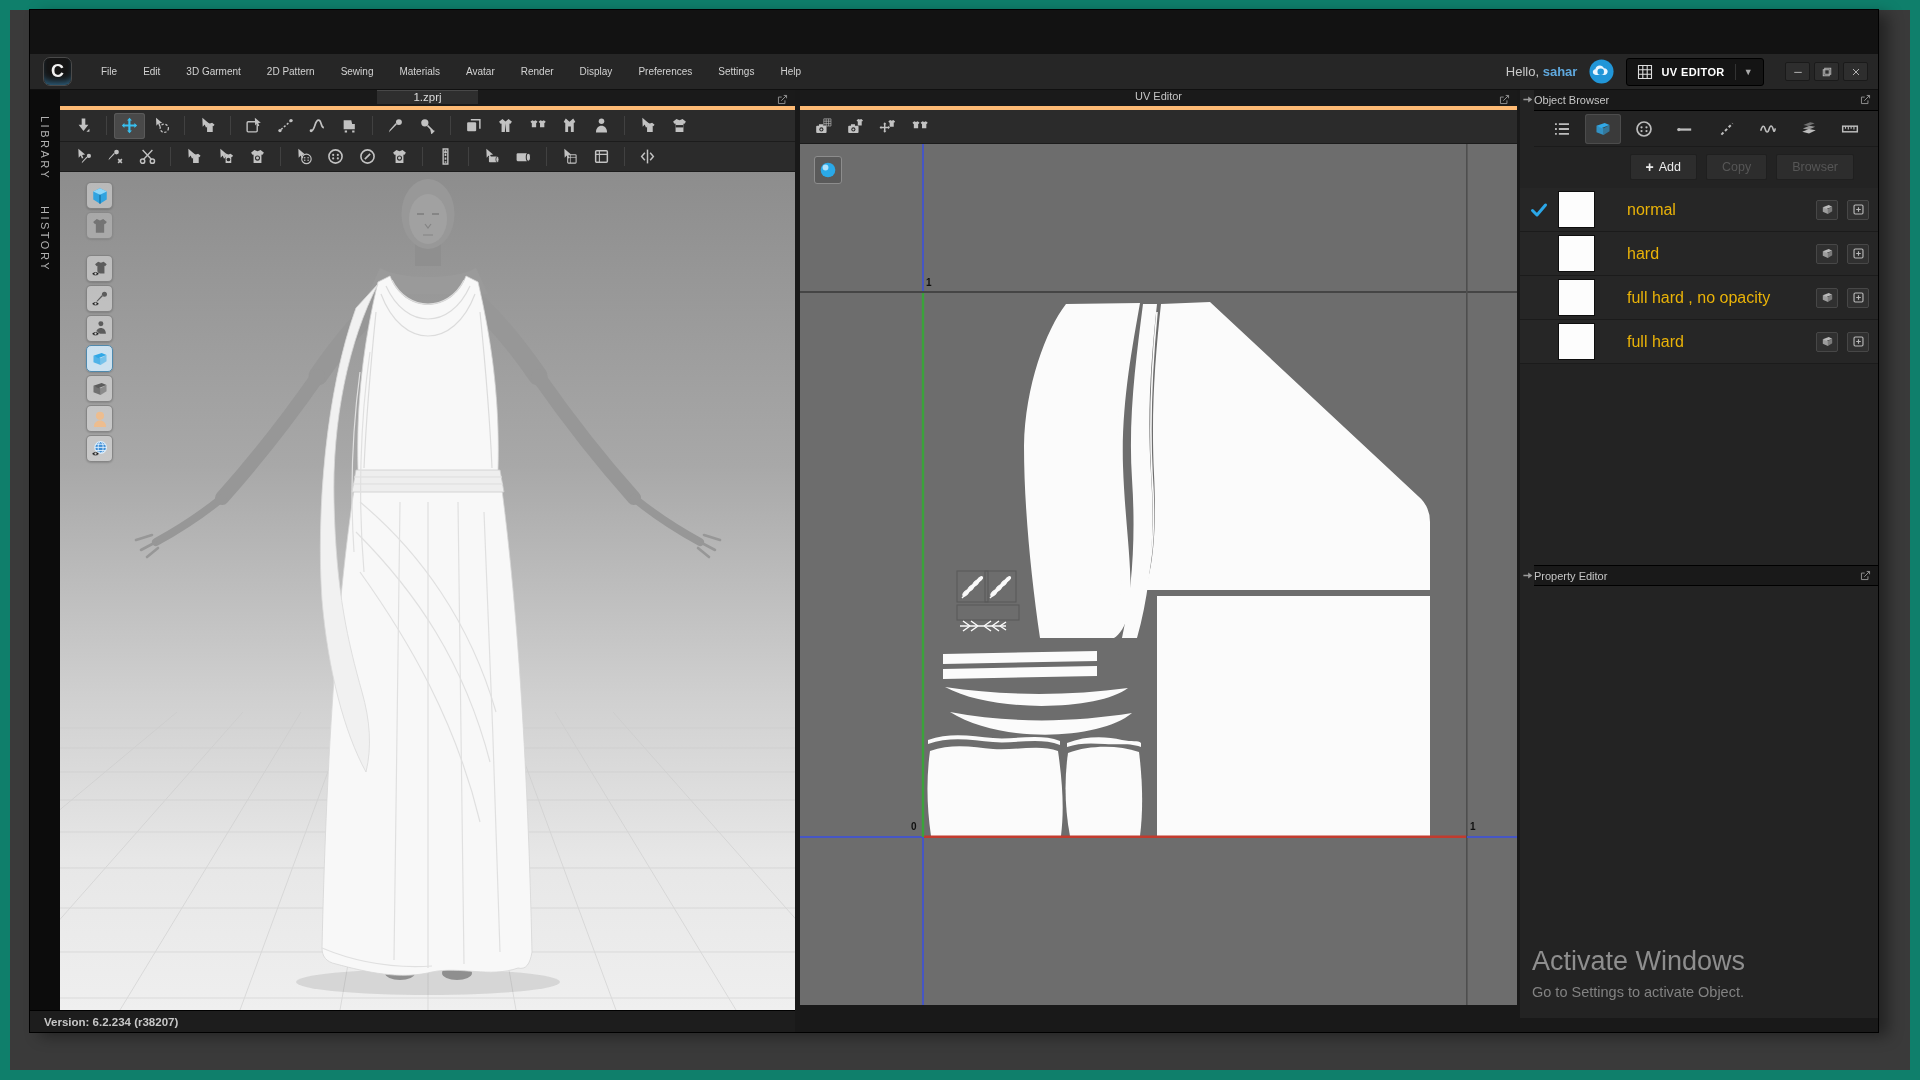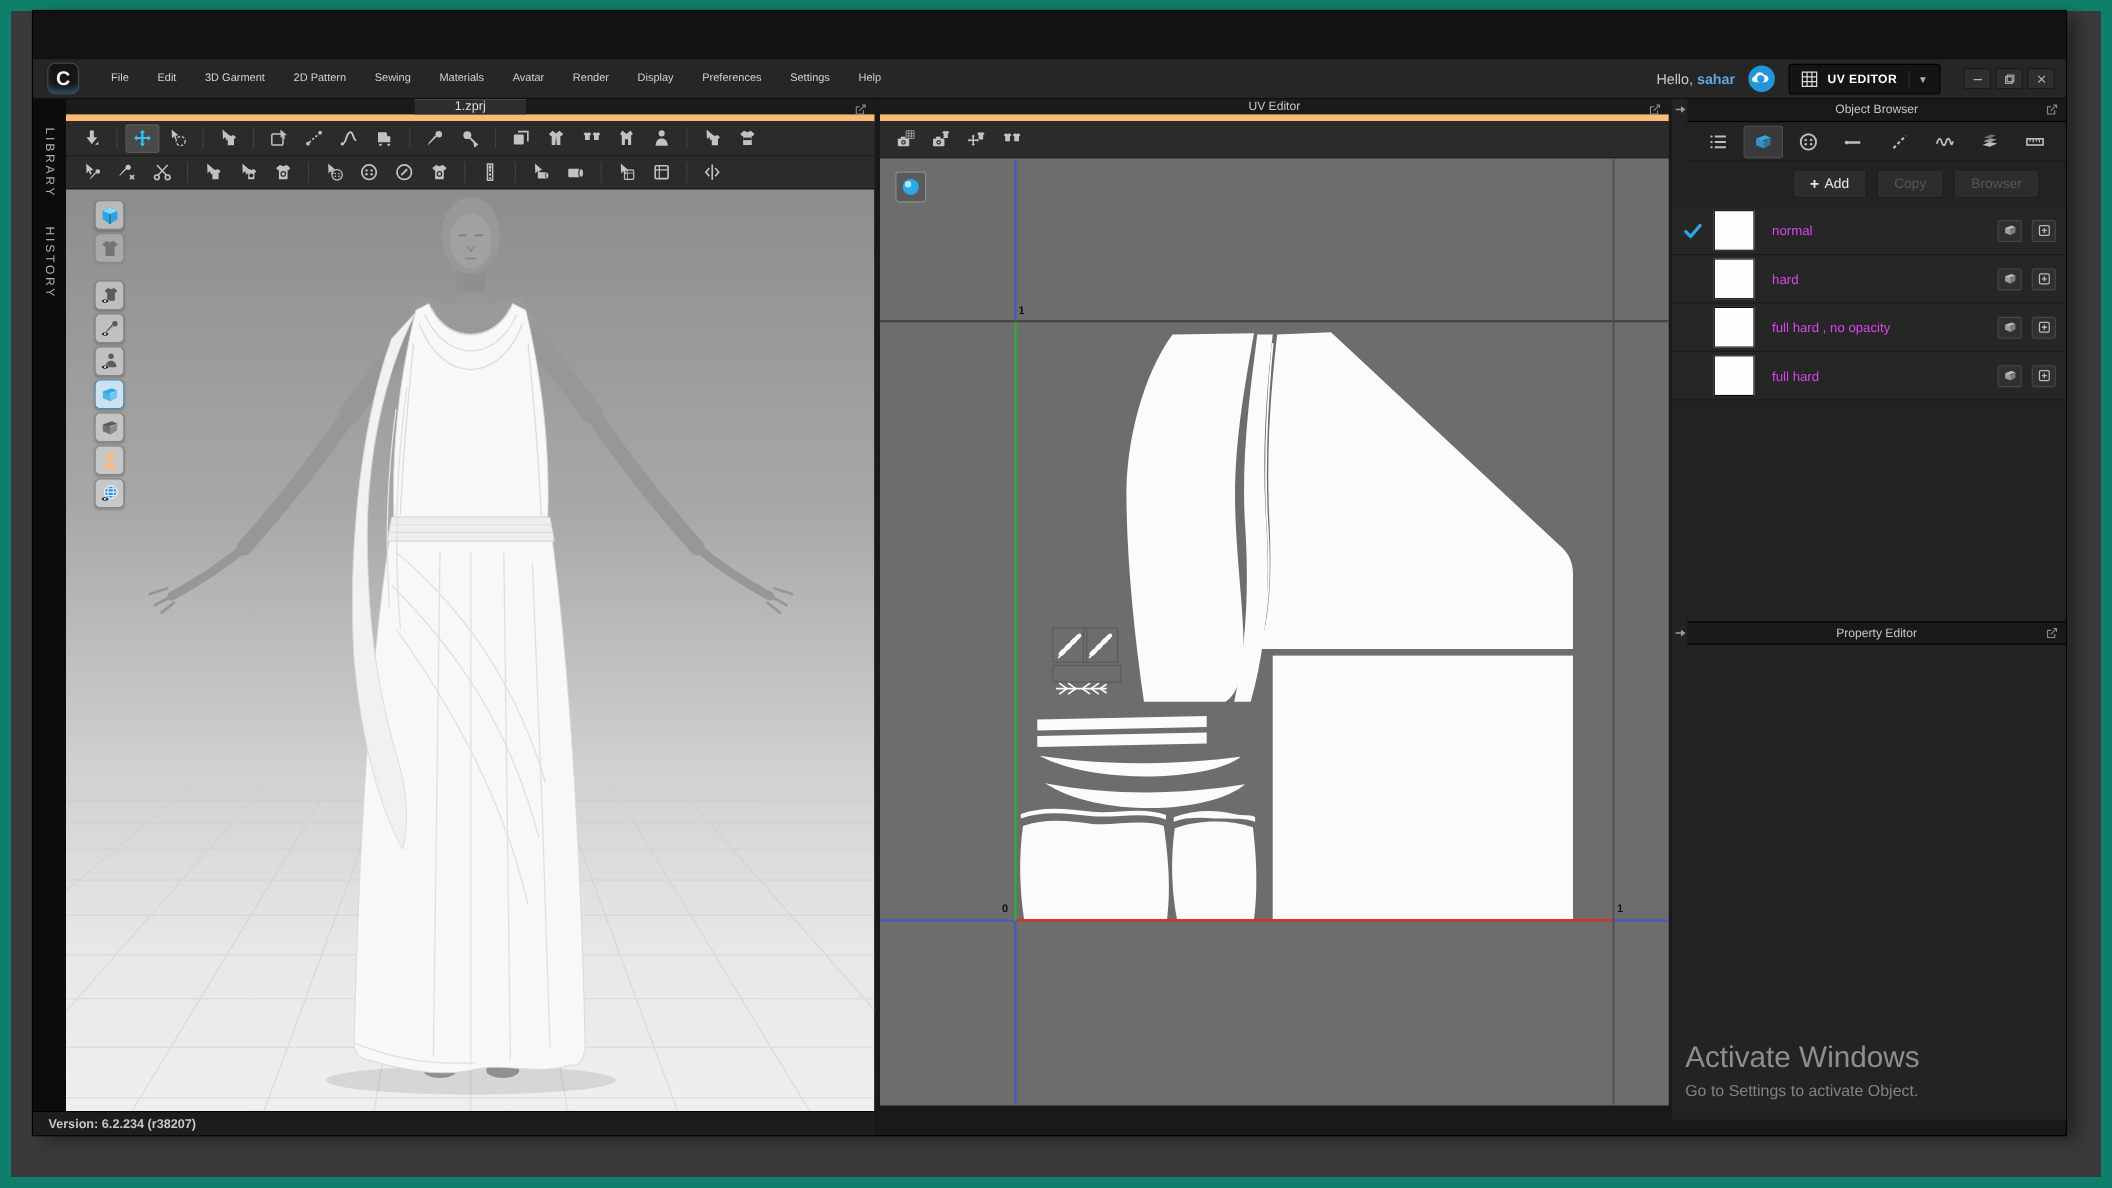--- a/index.html
+++ b/index.html
@@ -32,22 +32,22 @@
     display:flex;align-items:center;}
   #win-controls{display:flex;gap:4px;margin-left:10px;}
   .wctl{width:25px;height:19px;background:#2e2e2e;border:1px solid #1a1a1a;border-radius:2px;
     display:flex;align-items:center;justify-content:center;color:#b5b5b5;}
   .wctl svg{width:12px;height:12px;stroke:currentColor;fill:none;stroke-width:1.3px;}
 
   .leftrail{position:absolute;left:0;top:80px;width:30px;height:920px;background:#0c0c0c;
     display:flex;flex-direction:column;align-items:center;padding-top:26px;gap:26px;}
   .railtab{writing-mode:vertical-rl;font-size:11px;letter-spacing:2.5px;color:#b2b2b2;}
 
-  .phead{height:20px;background:#1a1a1a;position:relative;display:flex;align-items:center;
-    justify-content:center;font-size:11px;color:#c6c6c6;border-bottom:6px solid #fdba74;flex:none;}
+  .phead{height:20px;background:#1a1a1a;position:relative;display:flex;align-items:flex-start;
+    justify-content:center;font-size:11px;color:#c6c6c6;border-bottom:4px solid #fdba74;flex:none;}
   .ptab{background:#2e2e2e;padding:1px 36px;font-size:11.5px;color:#dcdcdc;
     box-shadow:inset 0 1px 0 #484848;}
   .popout{position:absolute;right:5px;top:3px;width:14px;height:14px;color:#8f8f8f;}
   .popout svg{width:13px;height:13px;stroke:currentColor;fill:none;stroke-width:1.2px;}
   .collapsearrow{position:absolute;left:-12px;top:4px;width:11px;height:11px;color:#9a9a9a;}
   .collapsearrow svg{width:11px;height:11px;fill:currentColor;}
 
   .gpanel{position:absolute;left:30px;top:80px;width:735px;height:920px;background:#242424;
     display:flex;flex-direction:column;}
   .toolbar{height:32px;background:#2b2b2b;border-bottom:1px solid #1c1c1c;display:flex;
@@ -78,42 +78,42 @@
   .uvpanel .toolbar{height:34px;}
   .uvview{flex:1;position:relative;background:#6d6d6d;overflow:hidden;}
   .uvview>svg{position:absolute;inset:0;}
   .spherebtn{position:absolute;left:14px;top:12px;width:28px;height:28px;background:#5a5a5a;
     border:1px solid #8d8d8d;border-radius:3px;display:flex;align-items:center;justify-content:center;padding:0;}
   .spherebtn svg{width:18px;height:18px;}
   .axislabel{position:absolute;font-size:10px;color:#101010;font-weight:bold;}
 
   .rightcol{position:absolute;left:1490px;top:80px;width:358px;height:928px;background:#232323;}
   .obheader,.peheader{position:absolute;left:14px;width:344px;height:21px;background:#191919;
-    display:flex;align-items:center;justify-content:center;font-size:11px;color:#c6c6c6;
+    display:flex;align-items:center;font-size:11px;color:#c6c6c6;
     border-bottom:1px solid #000;}
   .obheader{top:0;}
   .peheader{top:475px;border-top:1px solid #000;}
   .obtabs{position:absolute;left:14px;top:21px;width:344px;height:36px;display:flex;
     align-items:center;justify-content:space-between;padding:0 10px;border-bottom:1px solid #1a1a1a;}
   .obtab{width:36px;height:30px;display:flex;align-items:center;justify-content:center;
     color:#bdbdbd;border-radius:3px;}
   .obtab svg{width:18px;height:18px;fill:currentColor;}
   .obtab.active{background:#3a3a3a;box-shadow:inset 0 0 0 1px #4c4c4c;}
   .obactions{position:absolute;right:24px;top:64px;display:flex;gap:9px;}
   .obbtn{height:26px;padding:0 15px;background:#2d2d2d;border:1px solid #1f1f1f;border-radius:2px;
     font-size:12.5px;display:flex;align-items:center;gap:5px;}
   .obbtn .plus{font-weight:bold;font-size:14px;}
   .obbtn.primary{color:#ececec;}
   .obbtn.disabled{color:#565656;}
   .fablist{position:absolute;left:0;top:98px;width:100%;}
   .fabrow{height:44px;display:flex;align-items:center;border-bottom:1px solid #1b1b1b;background:#262626;}
   .fabcheck{width:38px;display:flex;justify-content:center;flex:none;}
   .fabcheck svg{width:18px;height:18px;}
   .fabswatch{width:37px;height:37px;background:#fdfdfd;border:1px solid #0e0e0e;flex:none;}
-  .fablabel{margin-left:16px;font-size:12px;color:#d946ef;flex:1;}
+  .fablabel{margin-left:32px;font-size:16px;color:#eab308;flex:1;}
   .rowicon{width:22px;height:20px;background:#303030;border:1px solid #474747;border-radius:2px;
     margin-right:9px;display:flex;align-items:center;justify-content:center;color:#b9b9b9;flex:none;}
   .rowicon svg{width:13px;height:13px;fill:currentColor;}
   .watermark{position:absolute;left:12px;top:856px;}
   .wm1{font-size:27px;color:#8e8e8e;}
   .wm2{font-size:14.5px;color:#828282;margin-top:7px;}
 </style>
 </head>
 <body>
 

